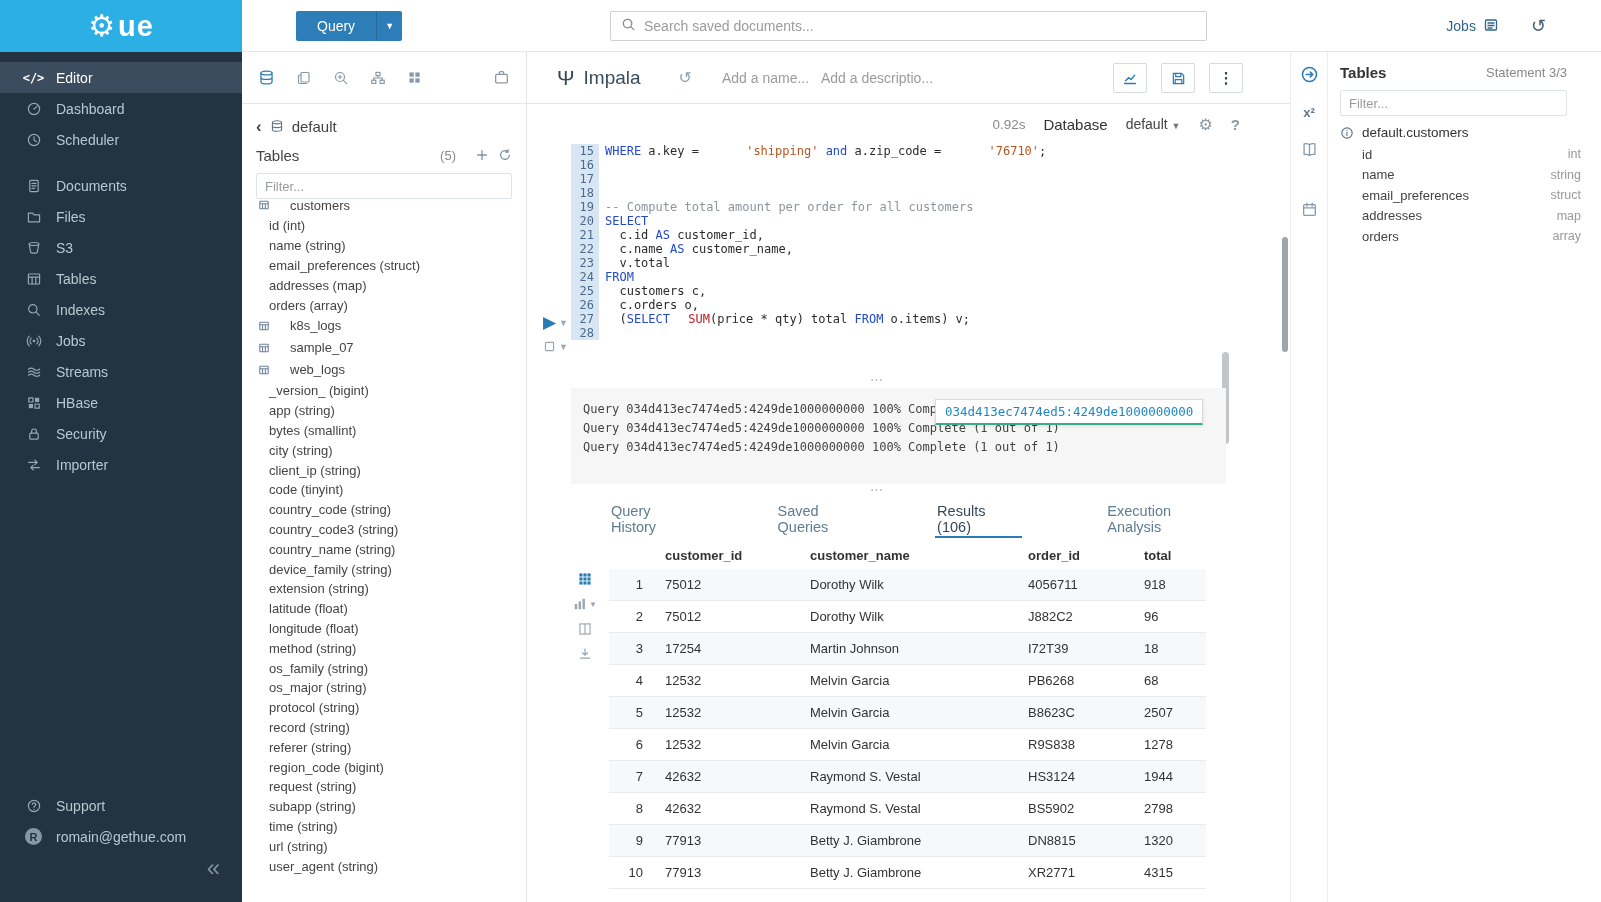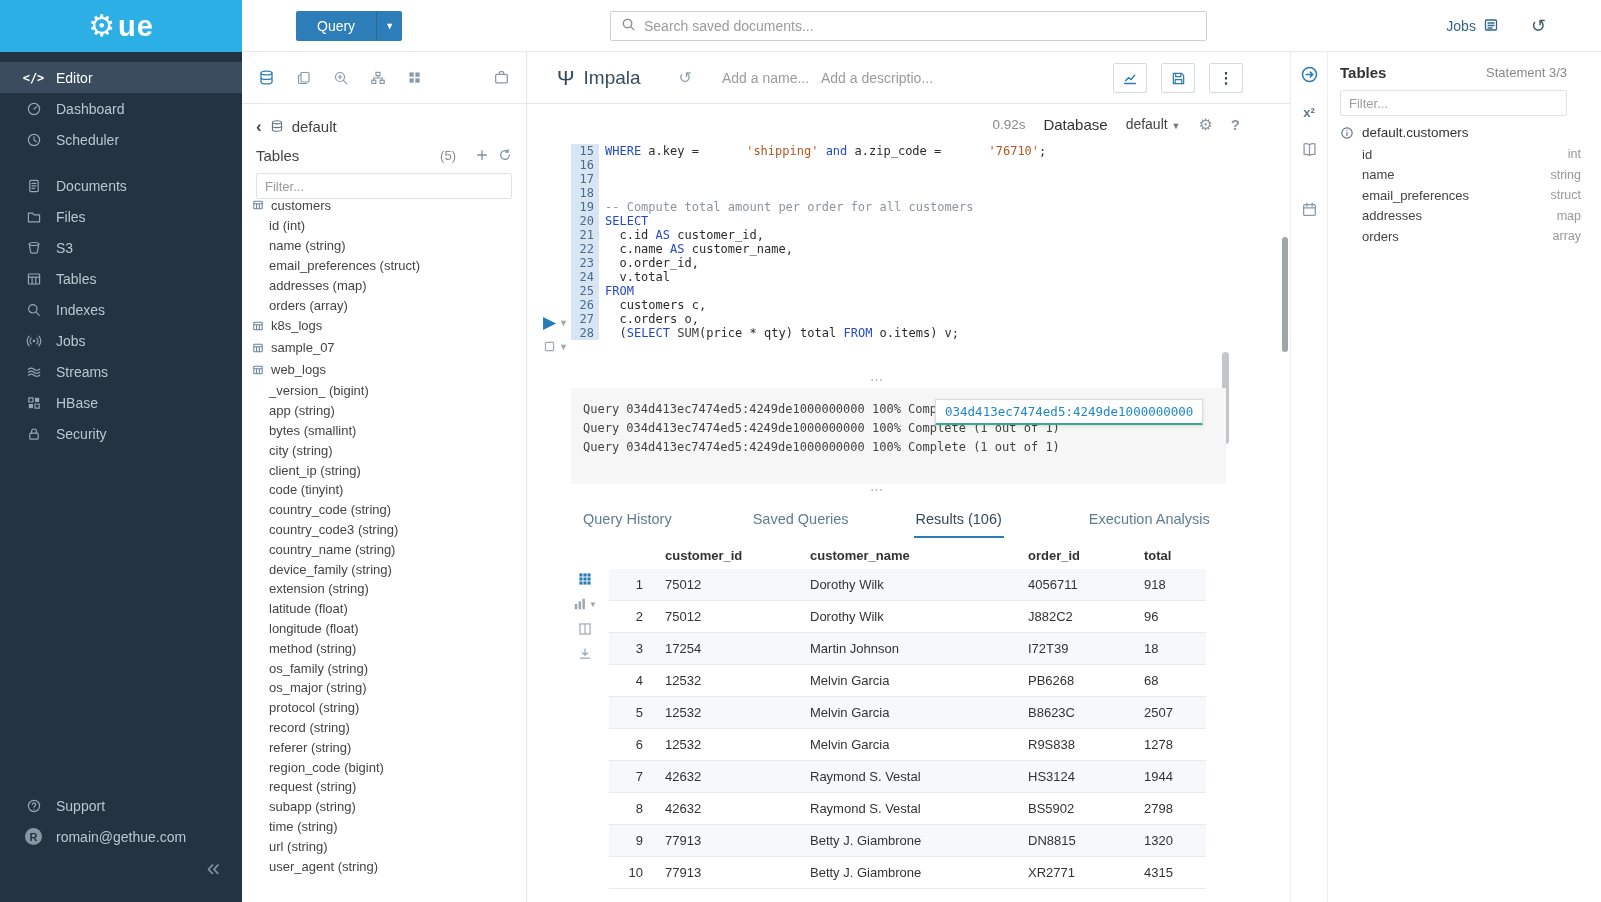--- a/index.html
+++ b/index.html
@@ -45,21 +45,21 @@
   .bc-back { font-size:17px; font-weight:bold; cursor:pointer; line-height:1; }
   .bc-db-icon { color:#5f7285; display:inline-flex; }
   .bc-label { font-size:15px; cursor:pointer; }
   .tables-row { display:flex; align-items:center; padding:0 14px; height:26px; }
   .tables-title { font-size:15px; color:#444; flex:1; }
   .tables-count { font-size:13px; color:#8a8a8a; margin-right:10px; }
   .t-ico { color:#7d93a5; margin-left:9px; cursor:pointer; display:inline-flex; font-size:14px; }
   .filter-input { margin:5px 14px 0; width:calc(100% - 28px); height:26px; border:1px solid #dde3e7; border-radius:2px; padding:0 8px; font-size:13px; color:#444; outline:none; font-family:inherit; }
   .tree { position:absolute; top:142px; bottom:0; left:0; right:0; overflow:hidden; }
   .tree-item { display:flex; align-items:center; font-size:13px; color:#444; cursor:pointer; }
-  .tree-item.t-table { height:22px; padding-left:10px; gap:7px; }
+  .tree-item.t-table { height:22px; padding-left:16px; gap:20px; }
   .tree-item.t-col { height:19.8px; padding-left:27px; }
   .tree-tbl-icon { color:#6a8199; display:inline-flex; }
 
   
   .main { position:absolute; left:527px; top:52px; width:763px; height:850px; background:#fff; }
   .editor-header { position:absolute; top:0; left:0; right:0; height:52px; border-bottom:1px solid #e6e6e6; display:flex; align-items:center; }
   .engine { margin-left:30px; display:flex; gap:9px; align-items:center; font-size:19px; color:#3a4b5c; cursor:pointer; }
   .engine-glyph { font-size:21px; color:#33475a; }
   .hdr-history { margin-left:38px; color:#93a1ac; font-size:16px; cursor:pointer; }
   .name-input { margin-left:30px; width:95px; border:none; outline:none; font-size:14px; color:#444; font-family:inherit; }
@@ -79,21 +79,21 @@
   .play-btn { position:absolute; left:16px; top:170px; color:#2a7cb5; font-size:17px; cursor:pointer; display:flex; align-items:center; gap:3px; }
   .play-caret { font-size:9px; color:#9aa6b0; }
   .fmt-btn { position:absolute; left:16px; top:198px; color:#9aa6b0; font-size:13px; cursor:pointer; display:flex; align-items:center; gap:3px; }
   .gutter { position:absolute; left:44px; top:2px; width:28px; }
   .gutter .ln { height:14px; font:12px/14px "DejaVu Sans Mono",monospace; color:#4a6b8c; background:#d8e6f4; text-align:right; padding-right:5px; }
   .code { position:absolute; left:78px; top:2px; right:24px; cursor:text; }
   .code .cl { height:14px; font:12px/14px "DejaVu Sans Mono",monospace; white-space:pre; color:#2b2b2b; }
   .tok-k { color:#2349cc; }
   .tok-s { color:#b5551d;margin-left:40px; }
   .tok-c { color:#8e959b; }
-  .tok-f { color:#404040; }
+  .tok-f { color:#b91c1c;margin-left:11px; }
   .ed-scrollbar { position:absolute; left:695px; top:210px; width:7px; height:92px; background:#c1c6ca; border-radius:4px; cursor:pointer; }
   .main-scrollbar { position:absolute; left:755px; top:185px; width:6px; height:115px; background:#9fa6ab; border-radius:4px; cursor:pointer; }
 
   .log-handle { position:absolute; left:0; right:64px; text-align:center; color:#9aa6b0; font-size:13px; height:10px; line-height:8px; cursor:row-resize; }
   .log-handle.top { top:324px; }
   .log-handle.bottom { top:434px; }
   .log-panel { position:absolute; top:336px; left:44px; right:64px; height:96px; background:#f6f6f6; }
   .log-lines { padding:12px 0 0 12px; }
   .log-line { font:12px/19px "DejaVu Sans Mono",monospace; color:#444; white-space:pre; }
   .log-tooltip { position:absolute; left:364px; top:11px; background:#fff; border:1px solid #dcdcdc; border-bottom:2px solid #3aa98f; box-shadow:0 1px 3px rgba(0,0,0,.12); padding:4px 9px; font:12.5px "DejaVu Sans Mono",monospace; color:#1e88c5; cursor:pointer; }
@@ -244,20 +244,28 @@
           </div>
           <div class="nav-item">
             <span class="nav-icon">
               <svg width="16" height="16" viewBox="0 0 16 16" fill="none" stroke="currentColor" stroke-width="1.2" stroke-linecap="round" stroke-linejoin="round">
                 <rect x="3.8" y="7.2" width="8.4" height="6" rx="1"></rect>
                 <path d="M5.6 7.2V5.4a2.4 2.4 0 0 1 4.8 0v1.8"></path>
               </svg>
             </span>
             <span>Security</span>
           </div>
+          <div class="nav-item">
+            <span class="nav-icon">
+              <svg width="16" height="16" viewBox="0 0 16 16" fill="none" stroke="currentColor" stroke-width="1.2" stroke-linecap="round" stroke-linejoin="round">
+                <path d="M2.6 5.4h8.6M8.9 3.2l2.3 2.2-2.3 2.2M13.4 10.6H4.8M7.1 8.4l-2.3 2.2 2.3 2.2"></path>
+              </svg>
+            </span>
+            <span>Importer</span>
+          </div>
         </div>
       </div>
     <div class="nav-footer">
       <div class="nav-item">
         <span class="nav-icon">
             <svg width="16" height="16" viewBox="0 0 16 16" fill="none" stroke="currentColor" stroke-width="1.2" stroke-linecap="round" stroke-linejoin="round">
               <circle cx="8" cy="8" r="5.6"></circle>
               <path d="M6.3 6.3a1.7 1.7 0 1 1 2.5 1.8c-.5.3-.8.7-.8 1.2M8 11.3v.2"></path>
             </svg>
           </span>
@@ -555,21 +563,20 @@
         </div>
       <div class="code">
           <div class="cl"><span class="tok-k">WHERE</span><span class="tok-p"> a.key = </span><span class="tok-s">'shipping'</span><span class="tok-p"> </span><span class="tok-k">and</span><span class="tok-p"> a.zip_code = </span><span class="tok-s">'76710'</span><span class="tok-p">;</span></div>
           <div class="cl"></div>
           <div class="cl"></div>
           <div class="cl"></div>
           <div class="cl"><span class="tok-c">-- Compute total amount per order for all customers</span></div>
           <div class="cl"><span class="tok-k">SELECT</span></div>
           <div class="cl"><span class="tok-p">  c.id </span><span class="tok-k">AS</span><span class="tok-p"> customer_id,</span></div>
           <div class="cl"><span class="tok-p">  c.name </span><span class="tok-k">AS</span><span class="tok-p"> customer_name,</span></div>
-          <div class="cl"><span class="tok-p">  o.order_id,</span></div>
           <div class="cl"><span class="tok-p">  v.total</span></div>
           <div class="cl"><span class="tok-k">FROM</span></div>
           <div class="cl"><span class="tok-p">  customers c,</span></div>
           <div class="cl"><span class="tok-p">  c.orders o,</span></div>
           <div class="cl"><span class="tok-p">  (</span><span class="tok-k">SELECT</span><span class="tok-p"> </span><span class="tok-f">SUM</span><span class="tok-p">(price * qty) total </span><span class="tok-k">FROM</span><span class="tok-p"> o.items) v;</span></div>
         </div>
       <div class="ed-scrollbar"></div>
     </div>
 
     <div class="main-scrollbar"></div>
@@ -579,21 +586,21 @@
       <div class="log-lines">
           <div class="log-line">Query 034d413ec7474ed5:4249de1000000000 100% Complete (1 out of 1)</div>
           <div class="log-line">Query 034d413ec7474ed5:4249de1000000000 100% Complete (1 out of 1)</div>
           <div class="log-line">Query 034d413ec7474ed5:4249de1000000000 100% Complete (1 out of 1)</div>
         </div>
       <div class="log-tooltip">034d413ec7474ed5:4249de1000000000</div>
     </div>
     <div class="log-handle bottom">⋯</div>
 
     <div class="tabs">
-        <div class="tab" style="margin-left: 54px;">Query History</div>
+        <div class="tab" style="margin-left: 82px;">Query History</div>
         <div class="tab" style="margin-left: 77px;">Saved Queries</div>
         <div class="tab active" style="margin-left: 63px;">Results (106)</div>
         <div class="tab" style="margin-left: 83px;">Execution Analysis</div>
       </div>
 
     <div class="results">
       <div class="result-icons">
         <span class="ricon active">
             <svg width="14" height="14" viewBox="0 0 16 16" fill="currentColor" stroke="none">
               <rect x="1.6" y="1.6" width="3.6" height="3.6"></rect>

